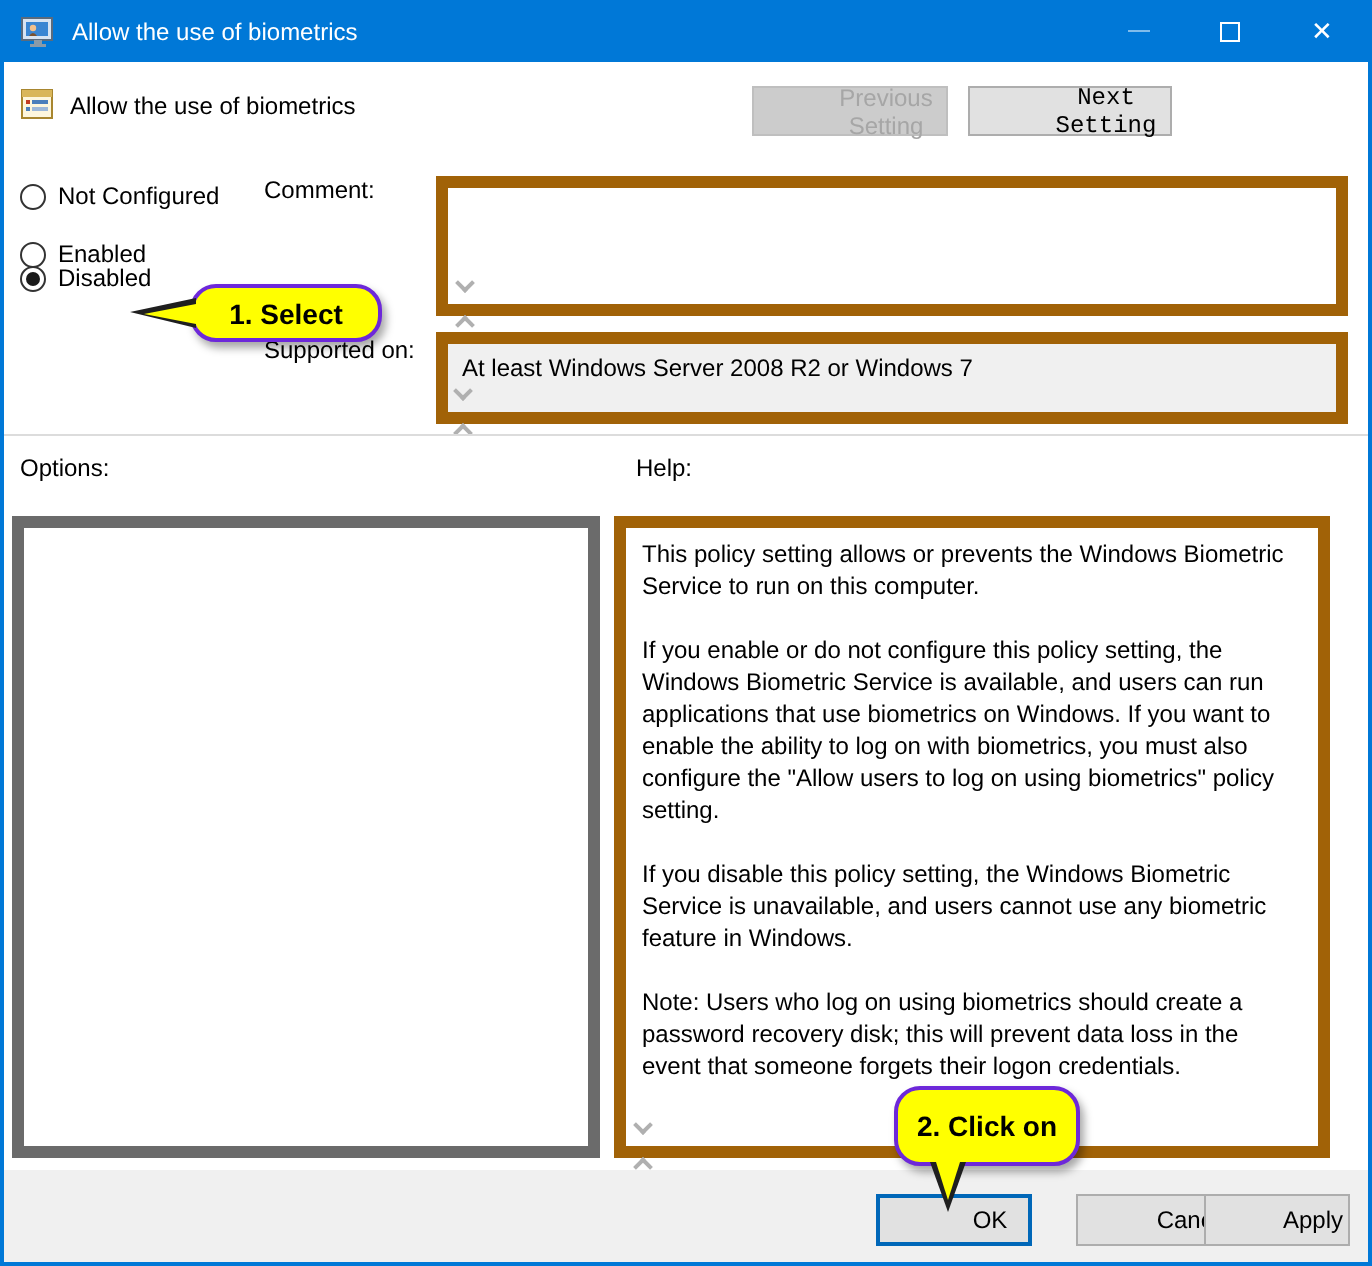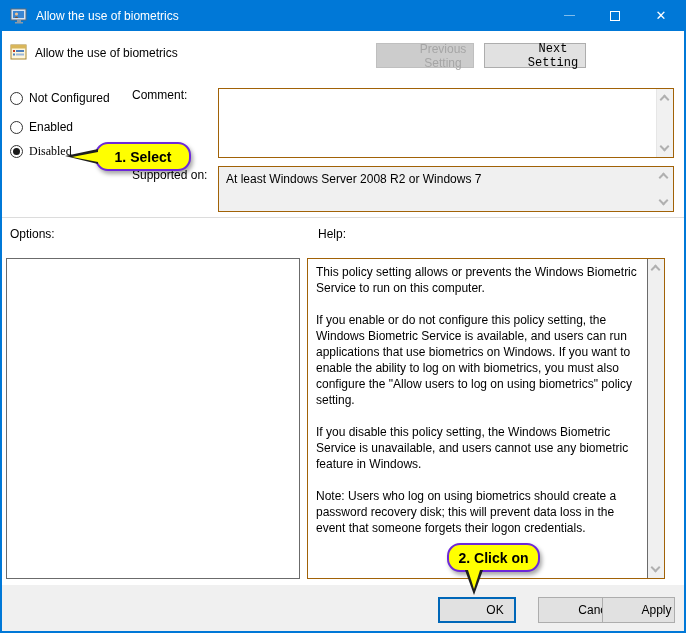--- a/index.html
+++ b/index.html
@@ -37,21 +37,21 @@
   .radio-row{ position:absolute; left:8px; display:flex; align-items:center; gap:6px; height:14px; cursor:default; }
   .radio-circle{ width:13px; height:13px; border:1px solid #333; border-radius:50%; background:#fff;
     display:flex; align-items:center; justify-content:center; flex:0 0 auto; }
   .radio-row.checked .radio-circle::after{ content:""; width:7px; height:7px; border-radius:50%; background:#1a1a1a; }
   .radio-label{ font-size:12px; white-space:nowrap; }
 
   
   .field-label{ position:absolute; font-size:12px; }
 
   
-  .scrollbox{ position:absolute; border:1px solid #a16207; display:flex; background:#fff; }
+  .scrollbox{ position:absolute; border:6px solid #a16207; display:flex; background:#fff;flex-direction:column; }
   .scrollbox .content{ flex:1; overflow:hidden; }
   .scrollbox .vscroll{ width:17px; flex:0 0 auto; background:#f1f1f1; position:relative; }
   .vscroll .chev{ position:absolute; left:4px; width:7px; height:7px; border:solid #b0b0b0; border-width:2px 2px 0 0; }
   .vscroll .chev.up{ top:7px; transform:rotate(-45deg); }
   .vscroll .chev.down{ bottom:7px; transform:rotate(135deg); }
 
   .comment-box{ left:216px; top:88px; width:456px; height:70px; }
   .comment-box .vscroll{ border-left:1px solid #e6e6e6; }
 
   .supported-box{ left:216px; top:166px; width:456px; height:46px; background:#f0f0f0; }
@@ -77,21 +77,21 @@
   .callout{ position:absolute; background:#ffff00; border:2px solid #6d28d9; border-radius:13px;
     display:flex; align-items:center; justify-content:center;
     font-size:14px; font-weight:bold; color:#000;
     box-shadow:2px 3px 4px rgba(0,0,0,.35); z-index:10; }
   .callout .tail{ position:absolute; width:0; height:0; border-style:solid; }
   
   .callout-select{ left:93px; top:142px; width:96px; height:29px; }
   .callout-select .tail.outer{ left:-32px; top:5px; border-width:7px 33px 8px 0; border-color:transparent #1f1f1f transparent transparent; }
   .callout-select .tail.inner{ left:-25px; top:8px; border-width:5px 26px 5px 0; border-color:transparent #ffff00 transparent transparent; }
   
-  .callout-click{ left:445px; top:543px; width:93px; height:29px; }
+  .callout-click{ left:445px; top:543px; width:93px; height:40px; }
   .callout-click .tail.outer{ left:16px; bottom:-25px; border-width:25px 9px 0 9px; border-color:#1f1f1f transparent transparent transparent; }
   .callout-click .tail.inner{ left:19px; bottom:-19px; border-width:19px 6px 0 6px; border-color:#ffff00 transparent transparent transparent; }
 </style>
 </head>
 <body>
 
 <div class="window">
 
   <div class="titlebar">
     <svg class="app-icon" viewBox="0 0 18 18">
@@ -130,21 +130,21 @@
   <button class="btn btn-next">Next Setting</button>
 
   <div class="radio-row" style="top:91px;">
     <span class="radio-circle"></span>
     <span class="radio-label">Not Configured</span>
   </div>
   <div class="radio-row" style="top:120px;">
     <span class="radio-circle"></span>
     <span class="radio-label">Enabled</span>
   </div>
-  <div class="radio-row checked" style="top:144px;font-family:Liberation Serif, serif;">
+  <div class="radio-row checked" style="top:132px;">
     <span class="radio-circle"></span>
     <span class="radio-label">Disabled</span>
   </div>
 
   <span class="field-label" style="left:130px; top:88px;">Comment:</span>
   <div class="scrollbox comment-box">
     <div class="content"></div>
     <div class="vscroll">
       <span class="chev up"></span>
       <span class="chev down"></span>

